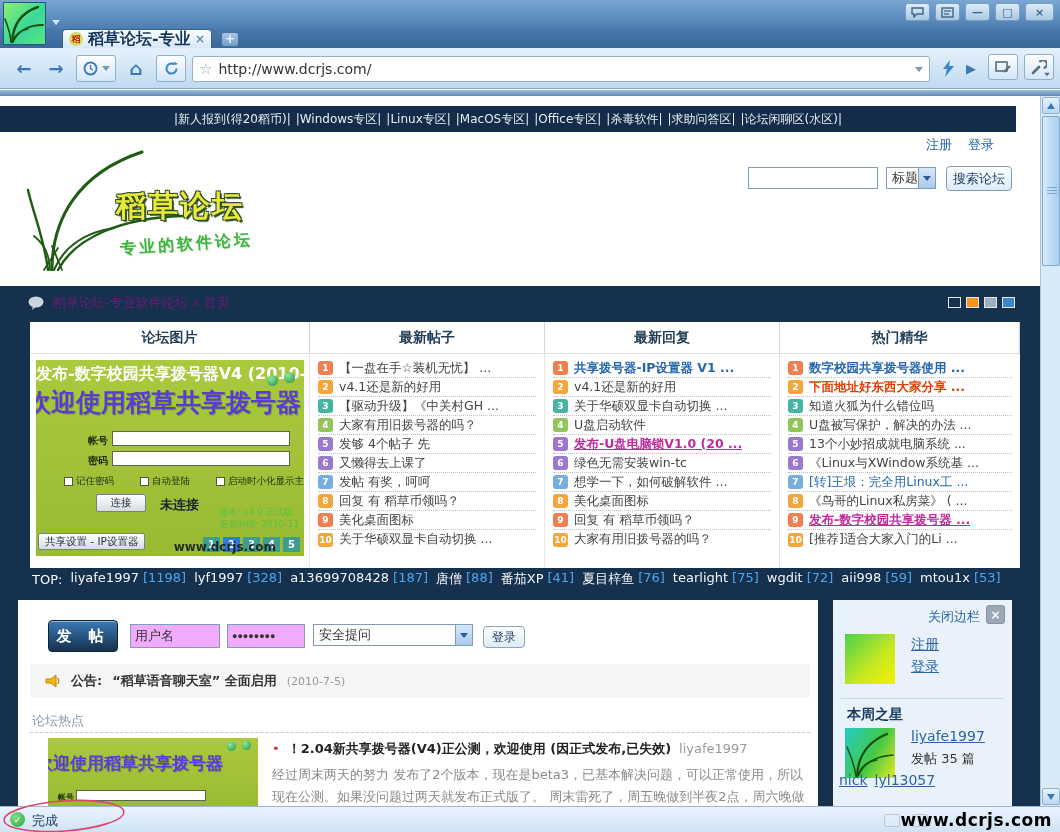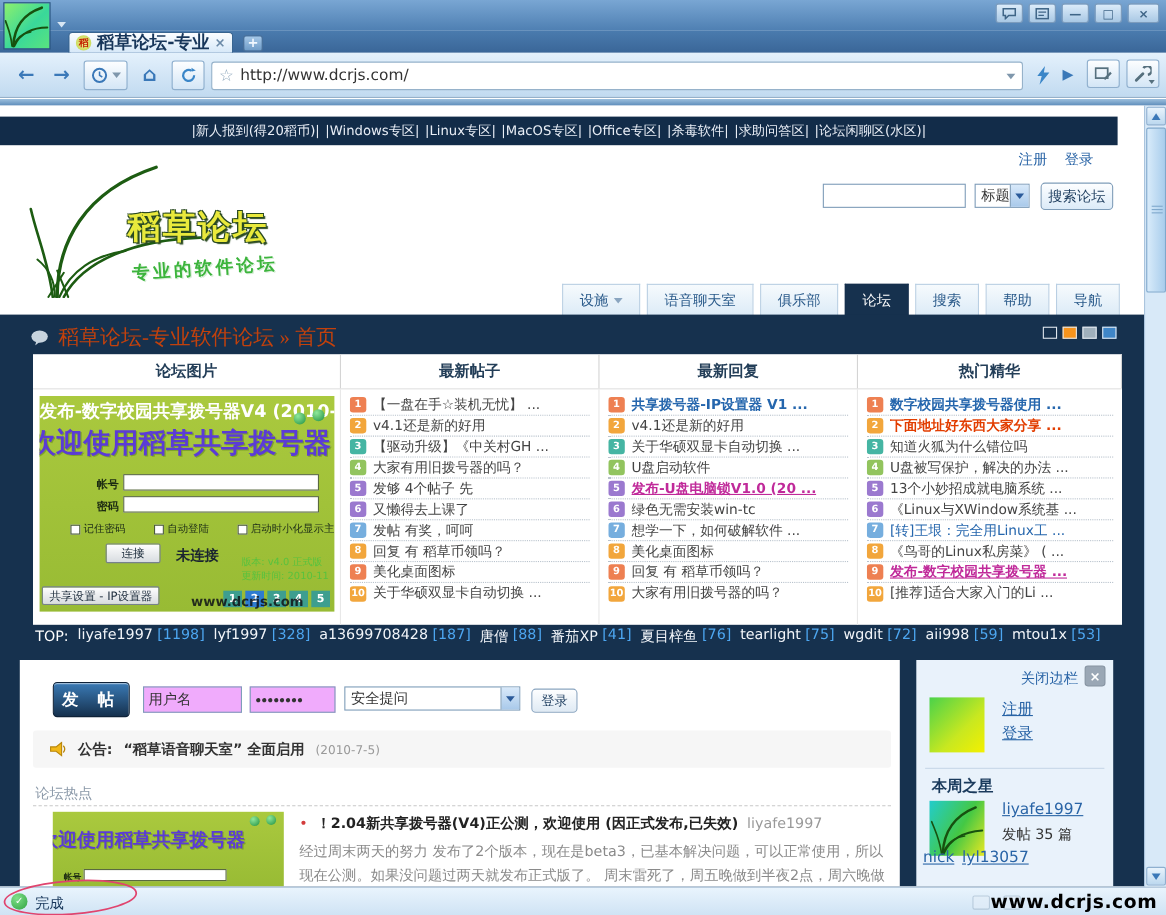--- a/index.html
+++ b/index.html
@@ -59,21 +59,21 @@
 
 
 .menu-tabs{position:absolute;top:162px;right:22px;display:flex;gap:6px;height:29px;}
 .menu-tab{height:29px;padding:0 15px;background:linear-gradient(#f6fafd,#dcebf7);border:1px solid #b9cfe3;border-bottom:none;display:flex;align-items:center;gap:5px;font-size:13px;color:#2a5a8a;}
 .menu-tab .caret{display:none;width:0;height:0;border-left:4px solid transparent;border-right:4px solid transparent;border-top:5px solid #8aa5c0;}
 .menu-tab.dropdown .caret{display:inline-block;}
 .menu-tab.active{background:#16314e;color:#fff;border-color:#16314e;}
 
 
 .band{position:absolute;top:190px;left:0;width:1040px;height:520px;background:#16314e;}
-.crumb{position:absolute;top:198px;left:28px;display:flex;align-items:center;gap:8px;color:#c2410c;font-size:19px;font-family:Liberation Serif, serif;}
+.crumb{position:absolute;top:198px;left:28px;display:flex;align-items:center;gap:8px;color:#701a75;font-size:13px;}
 .crumb-squares{position:absolute;top:201px;right:25px;display:flex;gap:5px;}
 .crumb-squares span{width:13px;height:11px;border:1px solid #dfe7ef;display:inline-block;}
 
 
 .board{position:absolute;top:226px;left:30px;width:990px;height:246px;background:#fff;display:flex;flex-direction:column;}
 .board-head{display:flex;height:32px;border-bottom:1px solid #e0e0e0;}
 .board-head div{display:flex;align-items:center;justify-content:center;font-size:14px;font-weight:bold;color:#233e58;border-right:1px solid #d4d4d4;}
 .board-body{display:flex;flex:1;}
 .bcell{border-right:1px solid #e8e8e8;padding:5px 8px 0 8px;overflow:hidden;}
 .c1{width:280px;}.c2{width:235px;}.c3{width:235px;}.c4{width:240px;border-right:none;}
@@ -294,51 +294,20 @@
     </div>
     <input class="search-input" value="" style="">
     <div class="fake-select sel-title">
       <span class="fs-label">标题</span>
       <span class="fs-arrow">
           <i></i>
         </span>
     </div>
     <div class="search-btn">搜索论坛</div>
 
-    <div class="menu-tabs">
-
-    <div class="menu-tab dropdown">
-          <span>设施</span>
-          <span class="caret"></span>
-        </div>
-        <div class="menu-tab">
-          <span>语音聊天室</span>
-
-        </div>
-        <div class="menu-tab">
-          <span>俱乐部</span>
-
-        </div>
-        <div class="menu-tab active">
-          <span>论坛</span>
-
-        </div>
-        <div class="menu-tab">
-          <span>搜索</span>
-
-        </div>
-        <div class="menu-tab">
-          <span>帮助</span>
-
-        </div>
-        <div class="menu-tab">
-          <span>导航</span>
-
-        </div>
-      </div>
 
     <div class="band"></div>
 
     <div class="crumb">
       <svg width="17" height="14" viewBox="0 0 17 14">
           <ellipse cx="8" cy="6" rx="7.5" ry="5.5" fill="#c8d4de"></ellipse>
           <path d="M5,10 L4,14 L9,10 z" fill="#c8d4de"></path>
         </svg>
       <span>稻草论坛-专业软件论坛 » 首页</span>
     </div>

